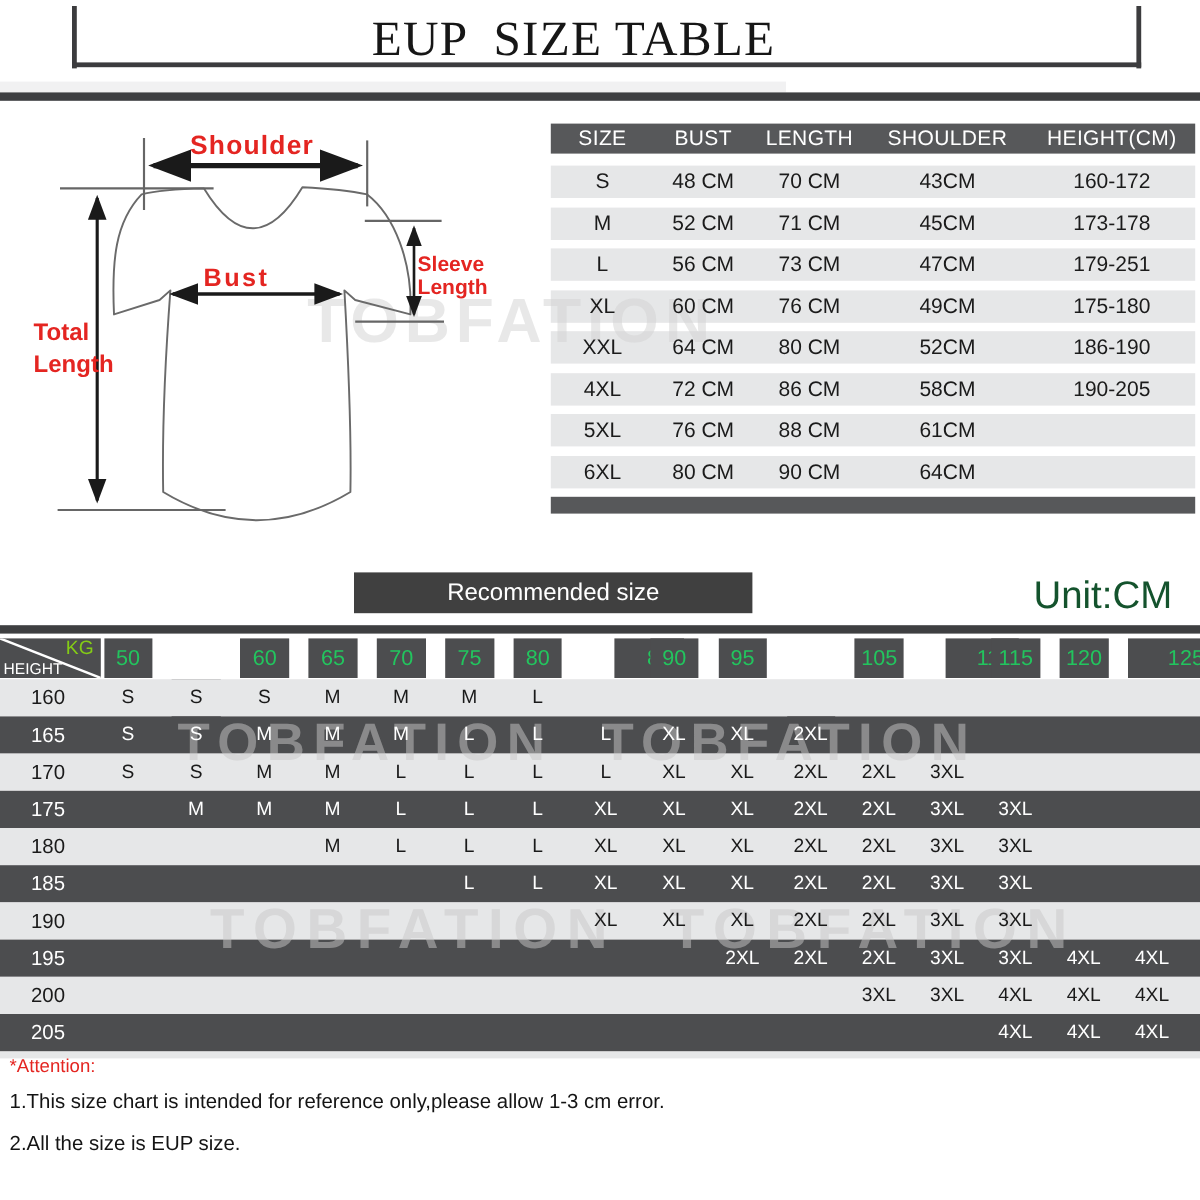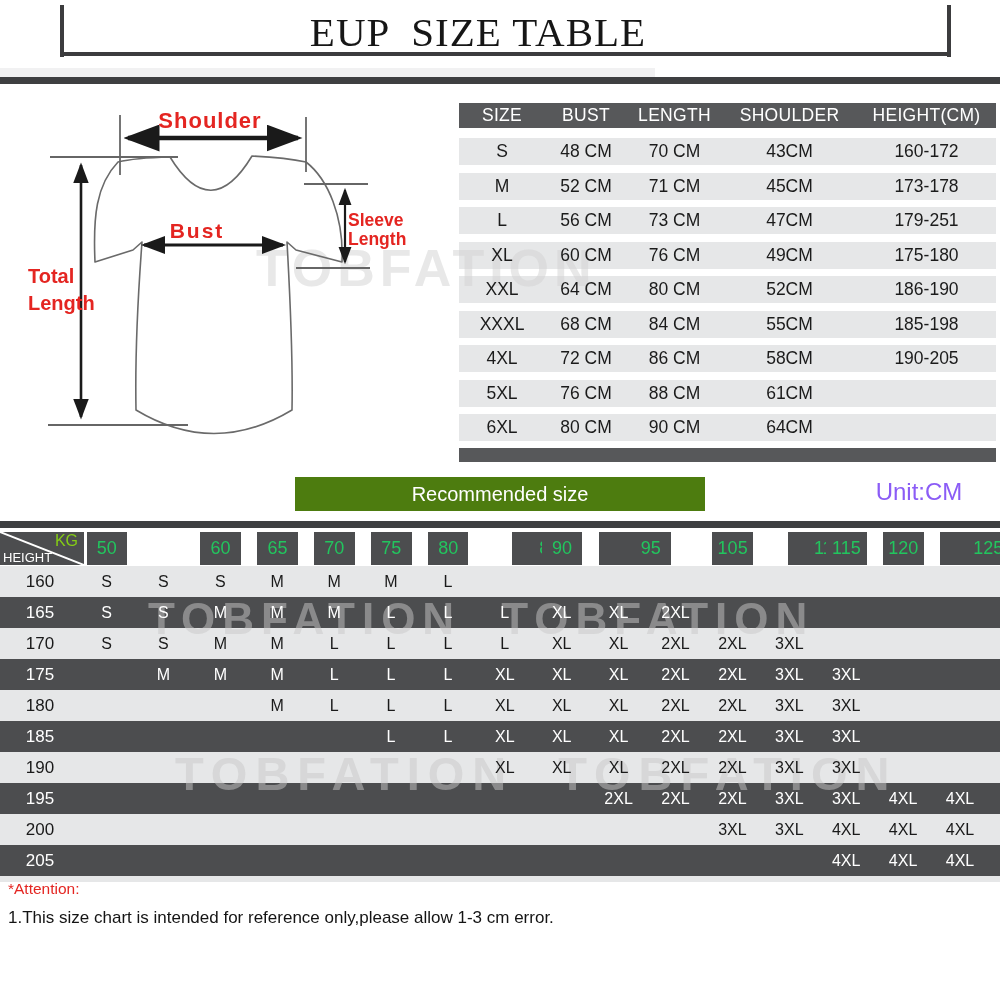--- a/index.html
+++ b/index.html
@@ -37,24 +37,24 @@
   .size-table{position:absolute;left:459px;top:103px;width:537px;display:flex;flex-direction:column;}
   .st-row{display:grid;grid-template-columns:86px 82px 95px 135px 139px;align-items:center;
           height:27px;background:var(--rowlight);}
   .st-header{height:25px;background:var(--thead);color:#fff;font-size:17.5px;letter-spacing:0.3px;}
   .st-header .st-cell{color:#fff;}
   .st-body{display:flex;flex-direction:column;row-gap:7.5px;margin-top:10px;}
   .st-cell{text-align:center;font-size:17.5px;color:#1b1b1b;position:relative;z-index:5;white-space:nowrap;}
   .st-footer{margin-top:7px;height:14px;background:var(--thead);}
 
   
-  .recommended{position:absolute;left:295px;top:477px;width:410px;height:34px;background:#4d7c0f;
+  .recommended{position:absolute;left:295px;top:477px;width:332px;height:34px;background:#404040;
                color:#fff;font-size:20px;text-align:center;line-height:34px;}
   .unit{position:absolute;left:845px;top:478px;width:148px;text-align:center;
-        font-size:24px;color:#8b5cf6;}
+        font-size:32px;color:#14532d;}
 
   
   .matrix{position:absolute;left:0;top:521px;width:1000px;}
   .m-topbar{height:7px;background:var(--bar);}
   .m-kg-row{position:relative;height:33px;margin-top:4px;}
   .m-corner{position:absolute;left:0;top:0;width:84px;height:33px;background:var(--rowdark);}
   .m-corner svg{position:absolute;left:0;top:0;}
   .corner-kg{position:absolute;right:6px;top:0px;color:#84cc16;font-size:16px;}
   .corner-h{position:absolute;left:3px;bottom:0px;color:#fff;font-size:13px;}
   .kg-box{position:absolute;top:0;width:40.5px;height:33px;background:var(--rowdark);
@@ -161,27 +161,20 @@
           <div class="st-cell">175-180</div>
         </div>
         <div class="st-row">
           <div class="st-cell">XXL</div>
           <div class="st-cell">64 CM</div>
           <div class="st-cell">80 CM</div>
           <div class="st-cell">52CM</div>
           <div class="st-cell">186-190</div>
         </div>
         <div class="st-row">
-          <div class="st-cell">XXXL</div>
-          <div class="st-cell">68 CM</div>
-          <div class="st-cell">84 CM</div>
-          <div class="st-cell">55CM</div>
-          <div class="st-cell">185-198</div>
-        </div>
-        <div class="st-row">
           <div class="st-cell">4XL</div>
           <div class="st-cell">72 CM</div>
           <div class="st-cell">86 CM</div>
           <div class="st-cell">58CM</div>
           <div class="st-cell">190-205</div>
         </div>
         <div class="st-row">
           <div class="st-cell">5XL</div>
           <div class="st-cell">76 CM</div>
           <div class="st-cell">88 CM</div>
@@ -214,21 +207,21 @@
       </div>
     <div class="kg-box" style="left: 86.5px;">50</div>
         <div class="kg-box" style="left: 143.4px; margin-top: 34px;">55</div>
         <div class="kg-box" style="left: 200.3px;">60</div>
         <div class="kg-box" style="left: 257.2px;">65</div>
         <div class="kg-box" style="left: 314.1px;">70</div>
         <div class="kg-box" style="left: 371px;">75</div>
         <div class="kg-box" style="left: 427.9px;">80</div>
         <div class="kg-box" style="left: 512px; padding-left: 17px;">85</div>
         <div class="kg-box" style="left: 541.7px;">90</div>
-        <div class="kg-box" style="left: 598.6px; padding-left: 32px;">95</div>
+        <div class="kg-box" style="left: 598.6px;">95</div>
         <div class="kg-box" style="left: 655.5px; margin-top: 36px;">100</div>
         <div class="kg-box" style="left: 712.4px;">105</div>
         <div class="kg-box" style="left: 788px; padding-left: 20px;">110</div>
         <div class="kg-box" style="left: 826.2px;">115</div>
         <div class="kg-box" style="left: 883.1px;">120</div>
         <div class="kg-box" style="left: 940px; padding-left: 28px;">125</div>
       </div>
     <div class="m-rows">
         <div class="m-row m-light">
           <div class="m-height">160</div>
@@ -356,16 +349,17 @@
   </div>
   <div class="wm wm-b">
     <span>TOBFATION</span>
     <span>TOBFATION</span>
   </div>
 
   <div class="attention">
     <div class="att-label">*Attention:</div>
     <div>
         <div class="att-item">1.This size chart is intended for reference only,please allow 1-3 cm error.</div>
+        <div class="att-item">2.All the size is EUP size.</div>
       </div>
   </div>
 
 </div>
 
 </body></html>

